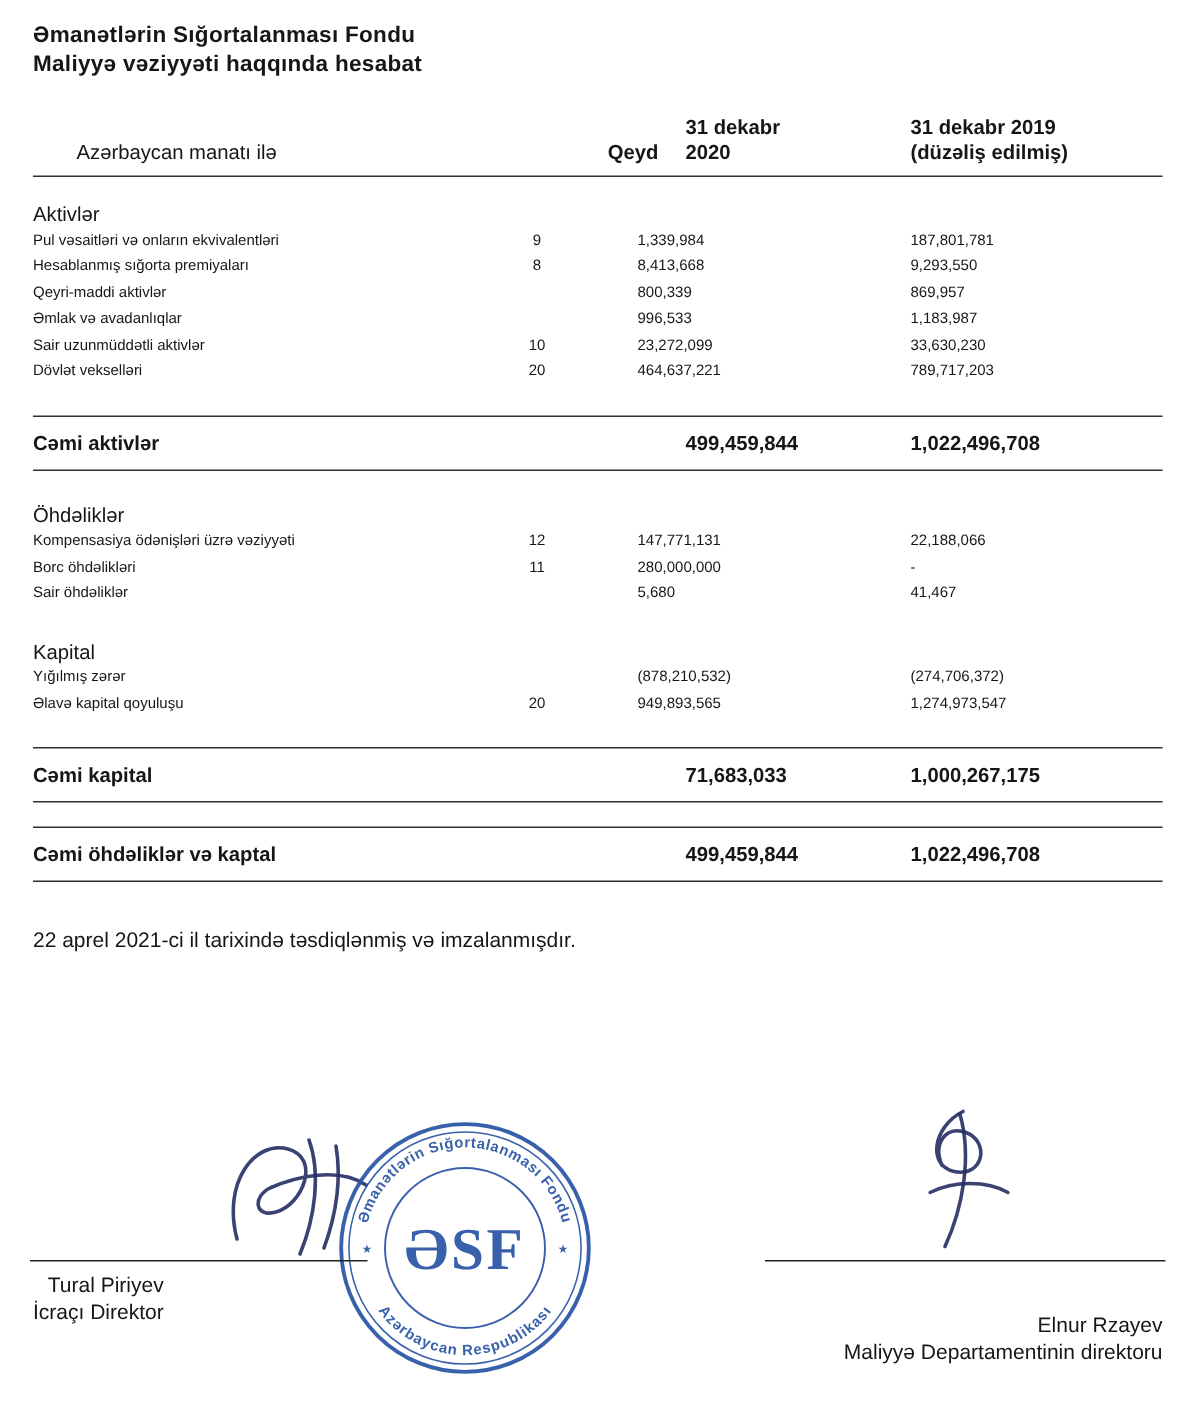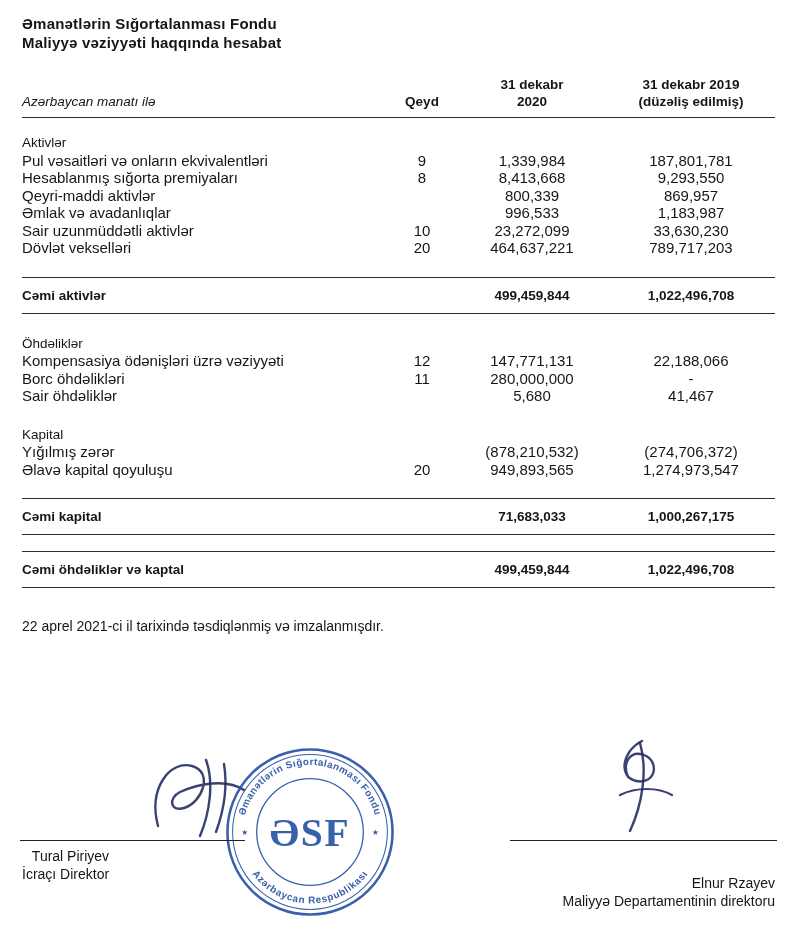--- a/index.html
+++ b/index.html
@@ -21,27 +21,27 @@
   .grid4 { display: grid; grid-template-columns: 1fr 70px 150px 168px; }
 
   .thead {
     align-items: end;
     margin-top: 24px;
     padding-bottom: 7px;
     border-bottom: 1.5px solid #2e2e2e;
   }
   .th { font-size: 13.5px; font-weight: bold; line-height: 17px; }
   .t-center { text-align: center; }
-  .t-right { text-align: center; }
-  .currency-note { font-size: 13.5px; font-style: italic; line-height: 17px; }
+  .t-right { text-align: left; }
+  .currency-note { font-size: 13.5px; line-height: 17px; margin-left: 29px; }
 
   .section { margin-top: 21px; }
   .section.first { margin-top: 16px; }
   .section-heading { font-size: 13.5px; font-weight: normal; line-height: 17.5px; }
-  .row { font-size: 15px; line-height: 17.5px; }
+  .row { font-size: 10px; line-height: 17.5px; gap: 32px; }
   .total {
     font-size: 13.5px; font-weight: bold;
     margin-top: 20px;
     padding: 10px 0;
     border-top: 1.5px solid #2e2e2e;
     border-bottom: 1.5px solid #2e2e2e;
   }
   .total.grand { margin-top: 16px; }
 
   .approval { margin-top: 30px; font-size: 14px; }

